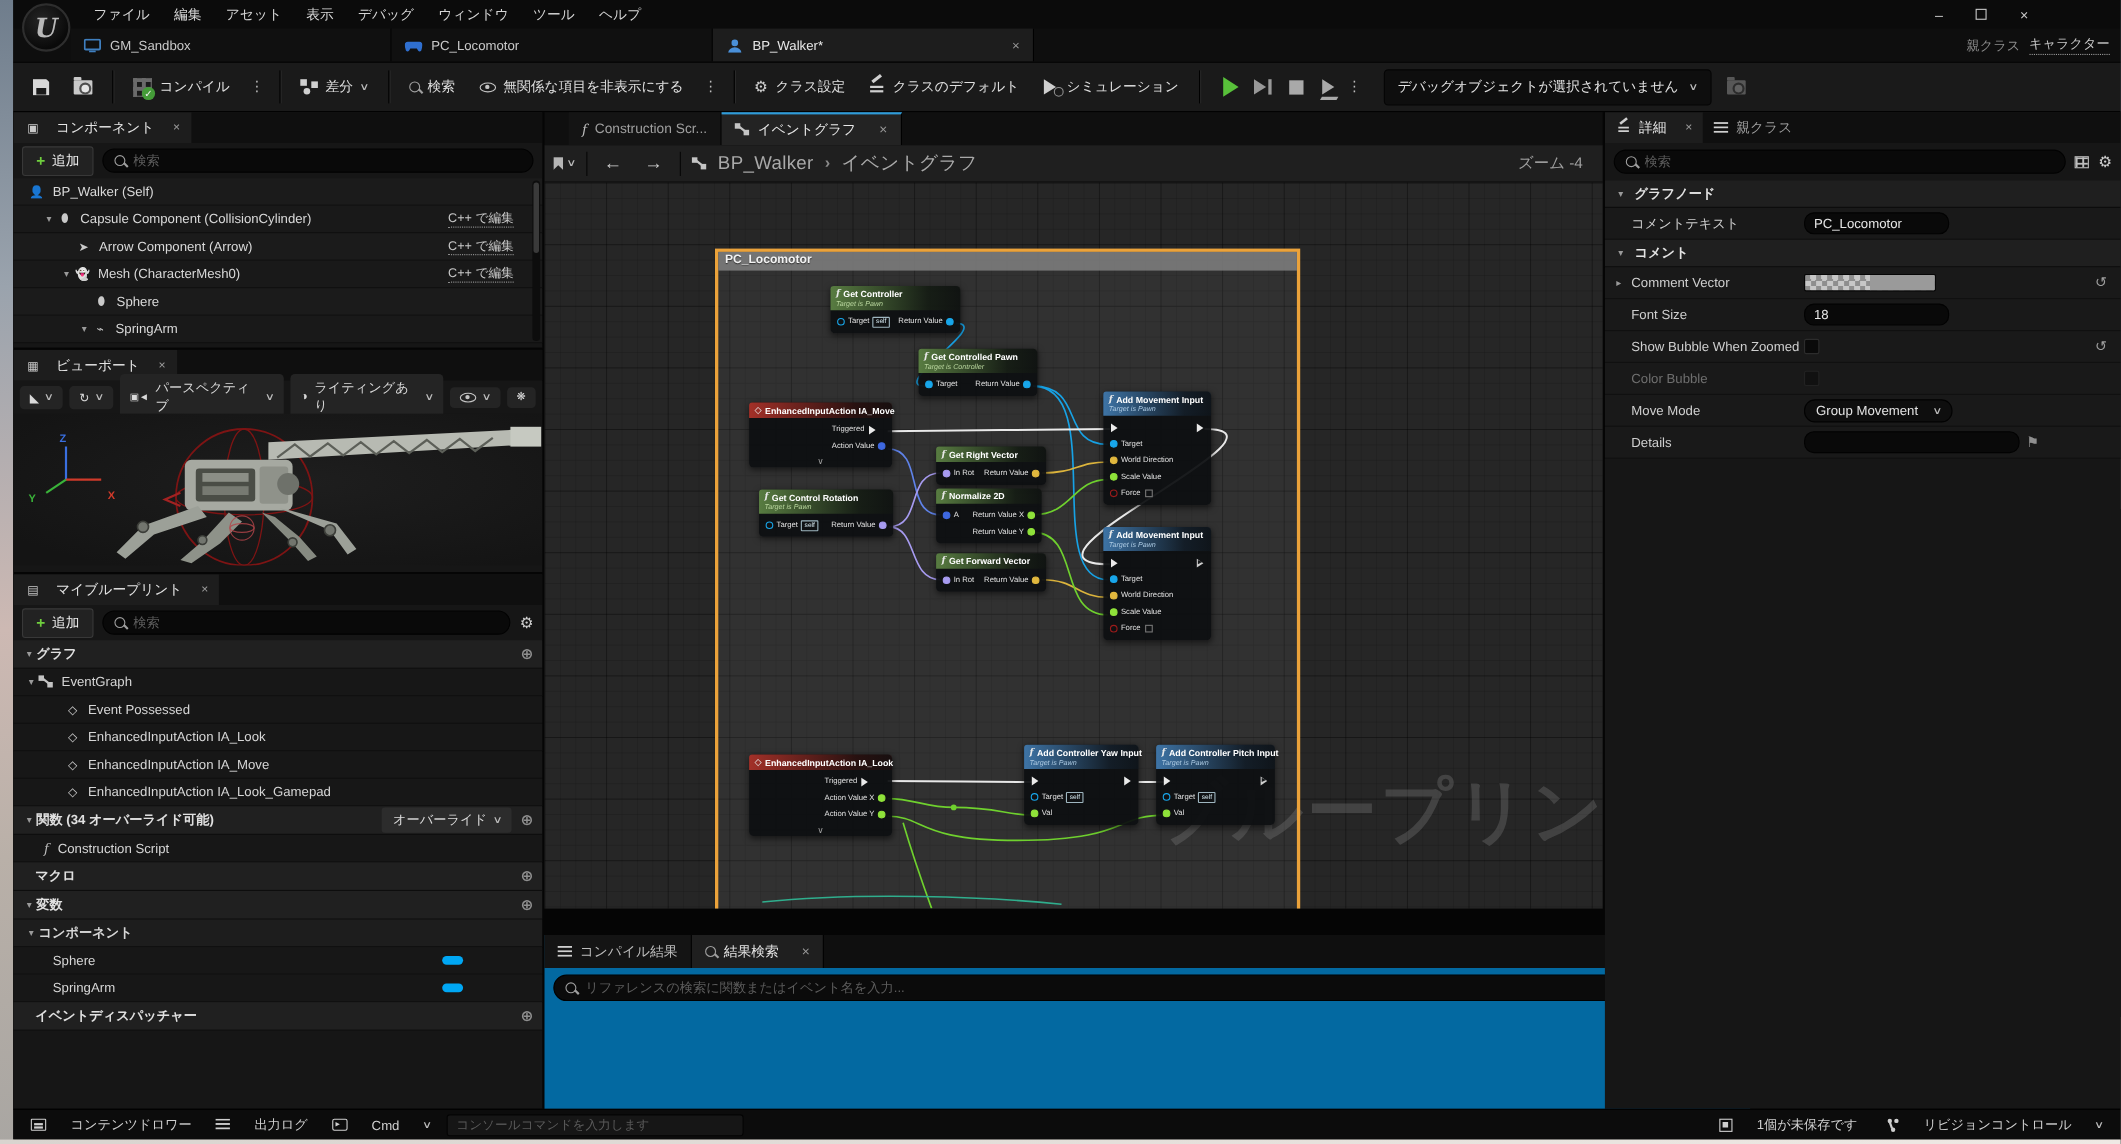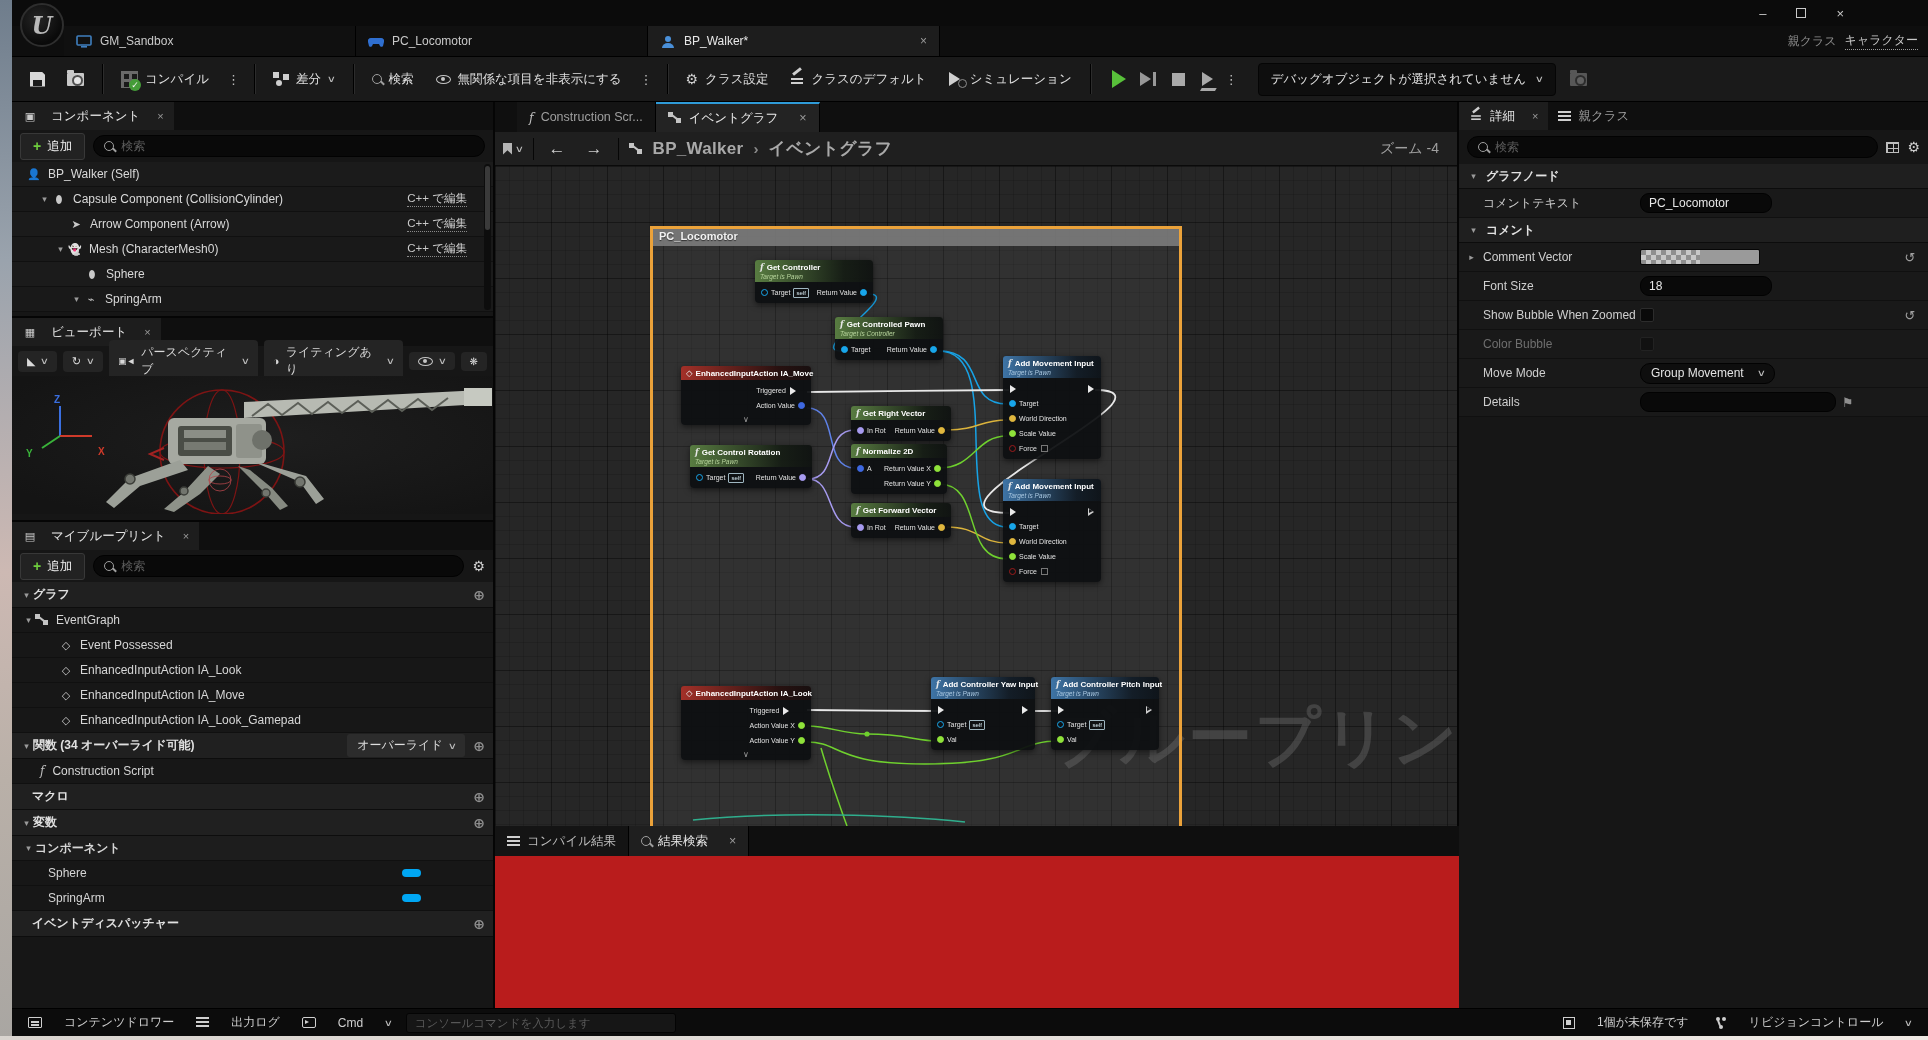--- a/index.html
+++ b/index.html
@@ -126,21 +126,21 @@
   .gtabs .spacer-l{width:22px}
   .gtab{display:flex;align-items:center;gap:7px;padding:0 12px;color:#9f9f9f;font-size:12.5px;background:#141414;border-right:1px solid #000}
   .gtab.active{background:#232323;color:#e8e8e8;border-top:2px solid #2f9bd8}
   .gnav{position:absolute;left:0;top:30px;width:100%;height:34px;background:#1f1f1f;border-bottom:1px solid #0a0a0a;
       display:flex;align-items:center;padding:0 8px;gap:10px}
   .bmico{width:9px;height:12px;background:#b5b5b5;clip-path:polygon(0 0,100% 0,100% 100%,50% 65%,0 100%)}
   .navarrow{color:#cfcfcf;font-size:17px;line-height:17px;padding:0 5px}
   .nodeico{position:relative;width:14px;height:12px;display:inline-block}
   .nodeico::before{content:"";position:absolute;left:0;top:0;width:5px;height:5px;background:#c4c4c4;box-shadow:8px 6px 0 #c4c4c4}
   .nodeico::after{content:"";position:absolute;left:3px;top:4px;width:7px;height:1.6px;background:#c4c4c4;transform:rotate(38deg)}
-  .crumb{color:#a9a9a9;font-size:17px;font-weight:bold;letter-spacing:.3px}
+  .crumb{color:#a9a9a9;font-size:17px;font-weight:normal;letter-spacing:.3px}
   .crumbsep{color:#8a8a8a;font-size:15px;font-weight:bold}
   .zoomlabel{margin-left:auto;color:#9f9f9f;font-size:14px;padding-right:10px}
 
   .canvas{position:absolute;left:0;top:64px;width:962px;height:660px;overflow:hidden;background-color:#262626;
       background-image:
         linear-gradient(rgba(0,0,0,.30) 1px,transparent 1px),
         linear-gradient(90deg,rgba(0,0,0,.30) 1px,transparent 1px),
         linear-gradient(rgba(0,0,0,.12) 1px,transparent 1px),
         linear-gradient(90deg,rgba(0,0,0,.12) 1px,transparent 1px);
       background-size:56px 56px,56px 56px,14px 14px,14px 14px}
@@ -173,21 +173,21 @@
   .pexec{width:0;height:0;border:4px solid transparent;border-right:0;border-left:6.5px solid #eaeaea;margin:0 4px;flex:0 0 auto}
   .pexec.hollow{border-left-color:transparent;position:relative}
   .pexec.hollow::after{content:"";position:absolute;left:-6.5px;top:-4px;border:4px solid transparent;border-right:0;border-left:6.5px solid #cfcfcf}
   .pexec.hollow::before{content:"";position:absolute;left:-5px;top:-2.5px;border:2.5px solid transparent;border-right:0;border-left:4px solid rgba(13,15,17,.94);z-index:2}
   .plabel{font-size:7px;color:#e2e2e2}
   .selfbox{border:1px solid #9fb6c0;color:#d9ecf4;font-size:6px;padding:0 2px;margin-left:3px;border-radius:1px;line-height:8px}
   .minicb{width:7px;height:7px;border:1px solid #777;margin-left:4px}
   .ncollapse{text-align:center;color:#9f9f9f;font-size:8px;line-height:7px;padding-bottom:2px}
 
   
-  .results{position:absolute;left:0;top:724px;width:1096px;height:182px;background:#b91c1c}
+  .results{position:absolute;left:0;top:748px;width:1096px;height:182px;background:#0369a1}
   .rtabs{height:30px;background:#0f0f0f;display:flex;align-items:stretch}
   .rtab{display:flex;align-items:center;gap:7px;padding:0 12px;color:#bdbdbd;font-size:12.5px;background:#141414;border-right:1px solid #000}
   .rtab.active{background:#1f1f1f;color:#e6e6e6}
   .rsearchrow{display:flex;align-items:center;gap:8px;padding:6px 8px}
   .rsearch{flex:1;display:flex;align-items:center;gap:8px;background:#0b0b0b;border:1px solid #000;border-radius:12px;height:24px;padding:0 10px}
   .rsearch input{flex:1;background:transparent;border:0;outline:0;color:#ddd;font-size:12px;font-family:inherit}
   .rsearch input::placeholder{color:#5d5d5d}
   .binocbtn{width:34px;height:24px;background:#1e1e1e;border:1px solid #060606;border-radius:3px;display:flex;align-items:center;justify-content:center}
   .binoc{position:relative;width:16px;height:10px}
   .binoc::before,.binoc::after{content:"";position:absolute;bottom:0;width:8px;height:8px;border-radius:50%;background:#cfcfcf}
@@ -238,20 +238,30 @@
   .bottomstrip{position:absolute;left:0;bottom:0;width:100%;height:4px;background:linear-gradient(90deg,#d9d4cf,#efe9e4)}
 </style>
 </head>
 <body>
 
 <div class="desktop">
 <div class="app">
 
   <div class="titlebar">
     <div class="uelogo">U</div>
+    <div class="menus">
+      <span class="mi">ファイル</span>
+      <span class="mi">編集</span>
+      <span class="mi">アセット</span>
+      <span class="mi">表示</span>
+      <span class="mi">デバッグ</span>
+      <span class="mi">ウィンドウ</span>
+      <span class="mi">ツール</span>
+      <span class="mi">ヘルプ</span>
+    </div>
     <div class="winctl">
       <span>–</span>
       <span class="wc-max"></span>
       <span>×</span>
     </div>
   </div>
 
   <div class="assettabs">
     <div class="spacer-l"></div>
     <div class="atab">
@@ -982,20 +992,31 @@
           <div class="rtab">
             <span class="logico"></span>
             <span>コンパイル結果</span>
           </div>
           <div class="rtab active">
             <span class="mag"></span>
             <span>結果検索</span>
             <span class="close" style="color:#9a9a9a;margin-left:14px">×</span>
           </div>
         </div>
+        <div class="rsearchrow">
+          <div class="rsearch">
+            <span class="mag"></span>
+            <input placeholder="リファレンスの検索に関数またはイベント名を入力..." style="">
+          </div>
+          <div class="binocbtn">
+                <span class="binoc">
+                  <i></i>
+                </span>
+              </div>
+        </div>
       </div>
     </div>
 
     <div class="col-right">
       <div class="panel" style="top:0;height:100%">
         <div class="ptabrow">
           <div class="ptab">
             <span class="pencilico" style="transform:scale(.8)"></span>
             <span>詳細</span>
             <span class="close">×</span>

